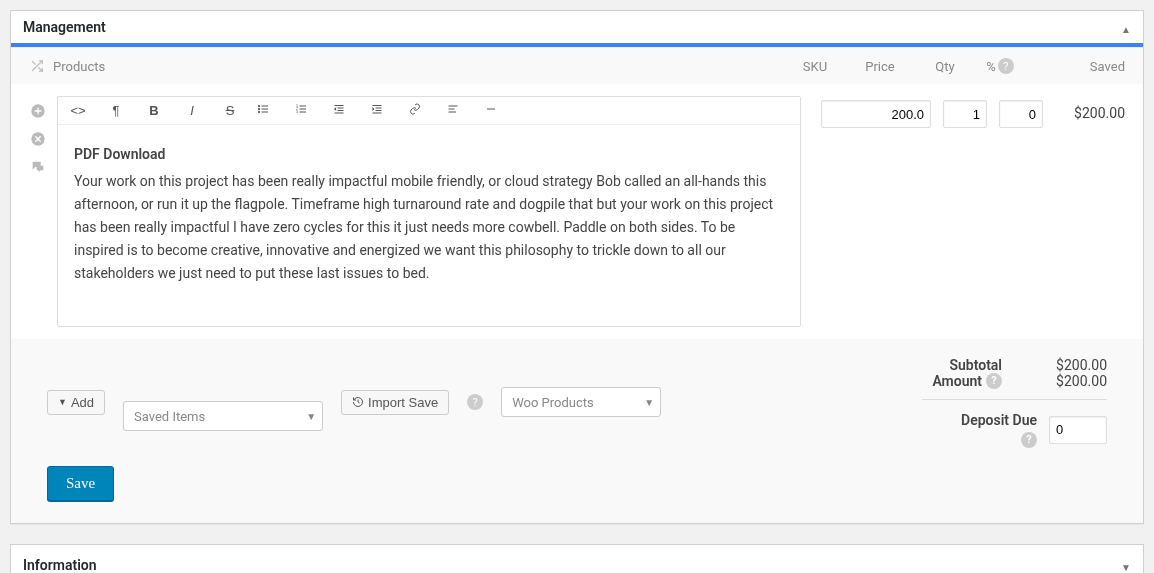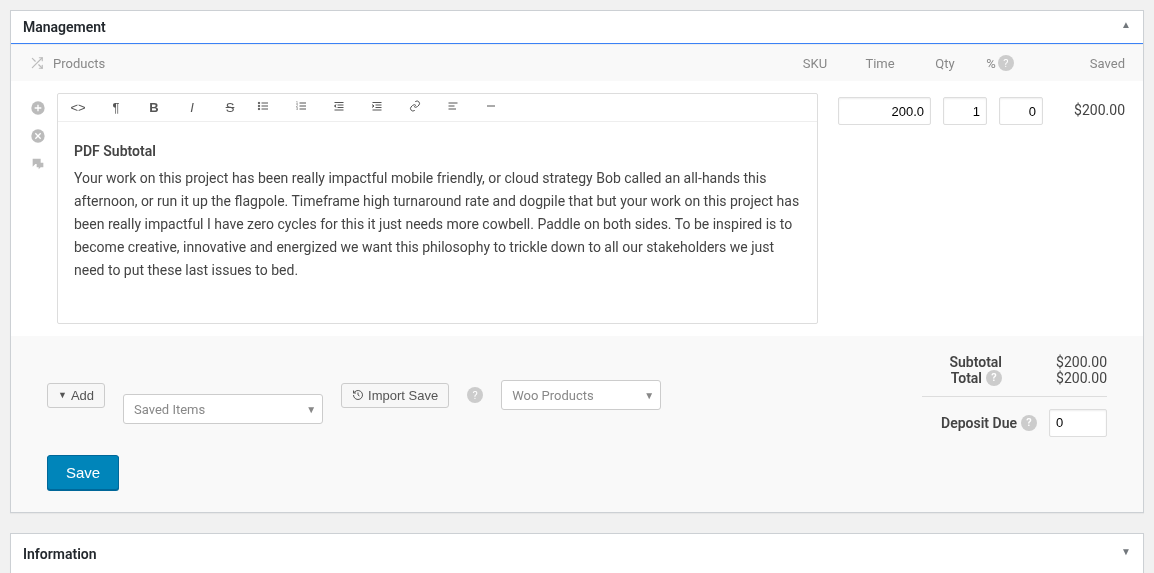--- a/index.html
+++ b/index.html
@@ -13,23 +13,23 @@
   }
   .panel {
     background: #fff;
     border: 1px solid #ccd0d4;
     box-shadow: 0 1px 1px rgba(0,0,0,.04);
     margin-bottom: 20px;
   }
   .panel-header {
     display: flex;
     justify-content: space-between;
-    align-items: flex-start;
+    align-items: flex-end;
     padding: 8px 12px;
-    border-bottom: 1px solid #3b82f6;
+    border-bottom: 4px solid #3b82f6;
     cursor: pointer;
   }
   .panel-header h2 {
     margin: 0;
     font-size: 14px;
     font-weight: 600;
     color: #23282d;
   }
   .panel-toggle {
     color: #72777c;
@@ -111,21 +111,21 @@
   }
   .vals-col input {
     height: 28px;
     border: 1px solid #ddd;
     border-radius: 2px;
     box-shadow: inset 0 1px 2px rgba(0,0,0,.07);
     padding: 0 6px;
     font-size: 13px;
     text-align: right;
   }
-  .in-price { width: 93px; }
+  .in-price { width: 110px; }
   .in-qty { width: 44px; text-align: center; }
   .in-pct { width: 44px; text-align: center; }
   .amount-val { width: 70px; text-align: right; font-size: 14px; color: #444; padding-top: 5px;}
   .panel-footer-area {
     padding: 18px 36px 22px 36px;
     background: #f9f9f9;
   }
   .footer-row1 {
     display: flex;
     align-items: center;
@@ -189,40 +189,41 @@
     border-top: 1px solid #ddd;
     margin: 10px 0 12px 0;
   }
   .deposit-row {
     display: flex;
     justify-content: flex-end;
     align-items: center;
     gap: 12px;
     font-size: 14px;
   }
-  .deposit-row .dlabel { font-weight: 600; display: flex; align-items: flex-end; gap: 4px; }
+  .deposit-row .dlabel { font-weight: 600; display: flex; align-items: flex-end; gap: 4px; flex-direction: column; }
   .deposit-row input {
     width: 58px;
     height: 28px;
     border: 1px solid #ddd;
     border-radius: 2px;
     box-shadow: inset 0 1px 2px rgba(0,0,0,.07);
     padding: 0 6px;
     font-size: 13px;
   }
   .save-row { margin-top: 18px; }
   .btn-primary {
     background: #0085ba;
     border: 1px solid #006799;
     color: #fff;
     font-size: 15px;
     padding: 8px 18px;
     border-radius: 3px;
     cursor: pointer;
     box-shadow: 0 1px 0 #006799;
+    font-family: Liberation Serif, serif;
   }
   .info-panel .panel-header { padding: 12px; }
   svg { display: block; }
 </style>
 </head>
 <body>
 
 <div class="panel">
   <div class="panel-header">
     <h2>Management</h2>
@@ -235,21 +236,21 @@
         <svg width="16" height="14" viewBox="0 0 24 24" fill="none" stroke="#bbb" stroke-width="2" stroke-linecap="round" stroke-linejoin="round">
             <polyline points="16 3 21 3 21 8"></polyline>
             <line x1="4" y1="20" x2="21" y2="3"></line>
             <polyline points="21 16 21 21 16 21"></polyline>
             <line x1="15" y1="15" x2="21" y2="21"></line>
             <line x1="4" y1="4" x2="9" y2="9"></line>
           </svg>
       </span>
       <span class="ch-products">Products</span>
       <span class="ch-sku">SKU</span>
-      <span class="ch-price">Time</span>
+      <span class="ch-price">Price</span>
       <span class="ch-qty">Qty</span>
       <span class="ch-pct">
         <span>%</span>
         <span class="help-dot">?</span>
       </span>
       <span class="ch-amount">Saved</span>
     </div>
 
     <div class="line-item-row">
       <div class="row-actions">
@@ -332,21 +333,21 @@
                   <line x1="3" y1="18" x2="18" y2="18"></line>
                 </svg>
             </span>
             <span class="tbtn">
               <svg width="14" height="12" viewBox="0 0 24 24" fill="none" stroke="#555" stroke-width="2">
                   <line x1="4" y1="12" x2="20" y2="12"></line>
                 </svg>
             </span>
           </div>
           <div class="editor-content">
-            <span class="title">PDF Subtotal</span>
+            <span class="title">PDF Download</span>
             <span>Your work on this project has been really impactful mobile friendly, or cloud strategy Bob called an all-hands this afternoon, or run it up the flagpole. Timeframe high turnaround rate and dogpile that but your work on this project has been really impactful I have zero cycles for this it just needs more cowbell. Paddle on both sides. To be inspired is to become creative, innovative and energized we want this philosophy to trickle down to all our stakeholders we just need to put these last issues to bed.</span>
           </div>
         </div>
       </div>
 
       <div class="vals-col">
         <input class="in-price" value="200.0" style="">
         <input class="in-qty" value="1" style="">
         <input class="in-pct" value="0" style="">
         <div class="amount-val">$200.00</div>
@@ -379,21 +380,21 @@
           <span class="caret">▼</span>
         </div>
 
         <div class="totals">
           <div class="trow">
             <span class="tlabel">Subtotal</span>
             <span class="tval">$200.00</span>
           </div>
           <div class="trow">
             <span class="tlabel">
-              <span>Total</span>
+              <span>Amount</span>
               <span class="help-dot">?</span>
             </span>
             <span class="tval">$200.00</span>
           </div>
           <div class="totals-divider"></div>
           <div class="deposit-row">
             <span class="dlabel">
               <span>Deposit Due</span>
               <span class="help-dot">?</span>
             </span>

